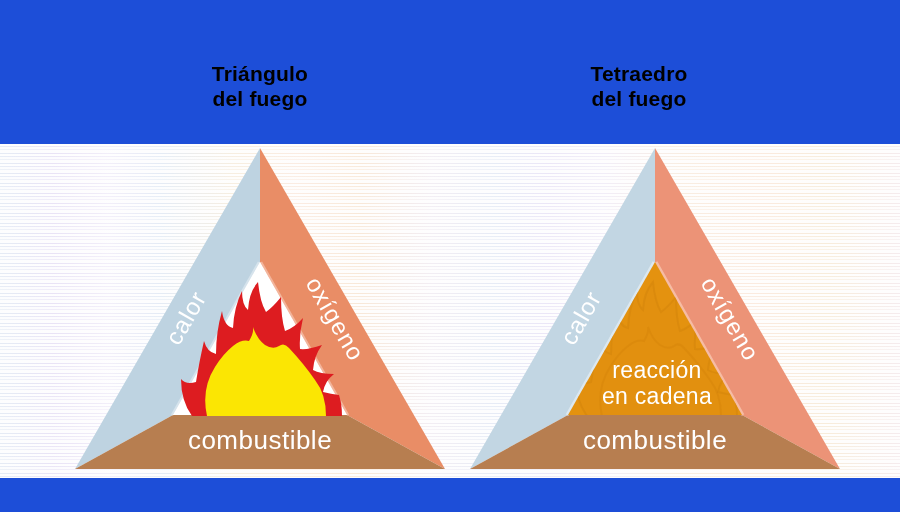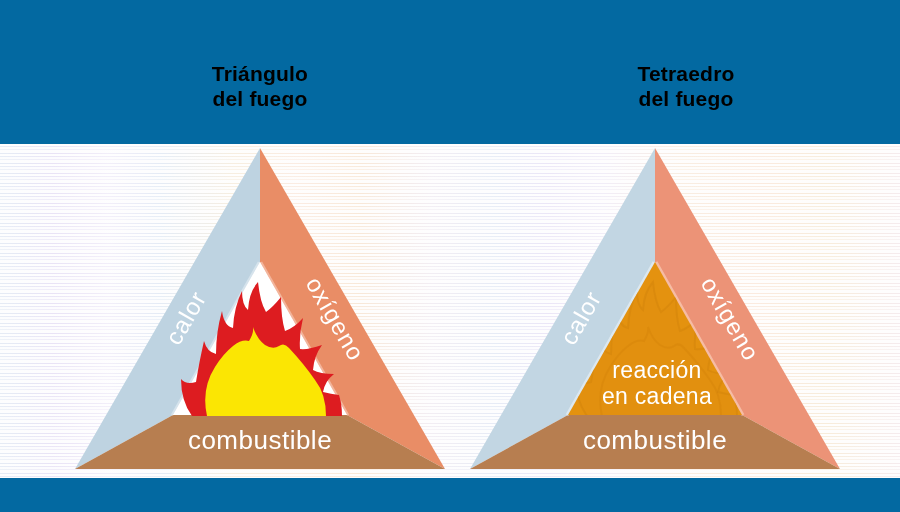--- a/index.html
+++ b/index.html
@@ -1,36 +1,36 @@
 <!DOCTYPE html>
 <html><head>
 <meta charset="utf-8">
 <style>
   html,body{margin:0;padding:0;background:#fff;}
-  #canvas{position:relative;width:900px;height:512px;background:#0369a1;overflow:hidden;
+  #canvas{position:relative;width:900px;height:512px;background:#1d4ed8;overflow:hidden;
           font-family:"Liberation Sans",sans-serif;}
   
   #stripes{position:absolute;left:0;top:144px;width:900px;height:334px;
     background:
       repeating-linear-gradient(180deg,
         rgba(255,255,255,.96) 0px, rgba(255,255,255,.96) 2px,
         rgba(255,255,255,.25) 2px, rgba(255,255,255,.25) 3px,
         rgba(255,255,255,.9)  3px, rgba(255,255,255,.9)  5px,
         rgba(255,255,255,.45) 5px, rgba(255,255,255,.45) 6px,
         rgba(255,255,255,.93) 6px, rgba(255,255,255,.93) 9px,
         rgba(255,255,255,.18) 9px, rgba(255,255,255,.18) 10px),
       linear-gradient(90deg,
         #dfe7f3 0%, #e4ddf4 6%, #efeaf8 12%, #dee7f3 18%, #f5ead9 26%,
         #fae8dc 33%, #f7e3cf 40%, #efe9f1 48%, #e1e7f4 55%, #e7e1f5 61%,
         #eee9f6 67%, #f8e9da 76%, #fae6d8 84%, #f6e8d2 92%, #f3e7ea 100%);
   }
   .title{position:absolute;top:61px;width:200px;text-align:center;color:#000;
          font-size:21px;font-weight:700;line-height:25px;letter-spacing:.2px;}
   #title-left{left:160px;}
-  #title-right{left:586px;}
+  #title-right{left:539px;}
   svg{position:absolute;overflow:visible;}
   #svg-triangle{left:70px;top:142px;}
   #svg-tetra{left:465px;top:142px;}
   svg text{font-family:"Liberation Sans",sans-serif;fill:#ffffff;}
   .side-label{font-size:24px;letter-spacing:1px;}
   .bottom-label{font-size:26px;letter-spacing:.5px;}
   .center-label{font-size:23px;letter-spacing:.3px;}
 </style>
 </head>
 <body>

